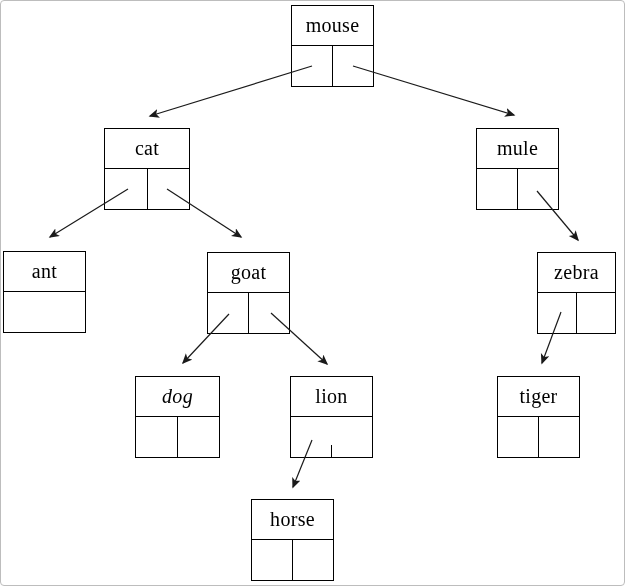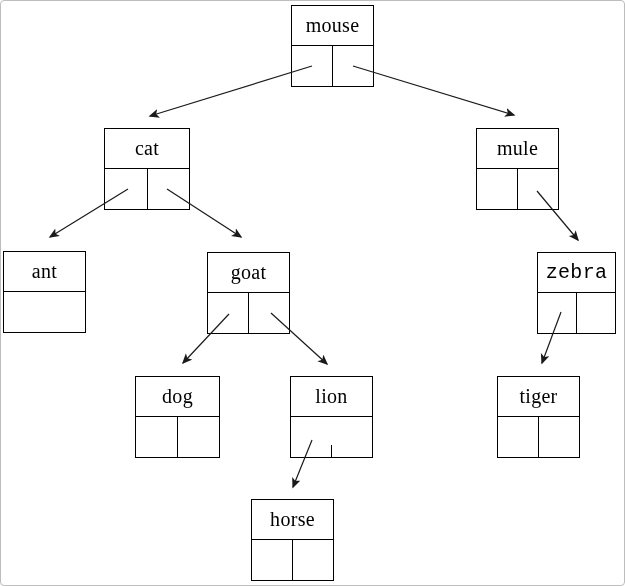--- a/index.html
+++ b/index.html
@@ -94,29 +94,29 @@
   </div>
 
   <div class="node" style="left:207px; top:252px;">
     <div class="label">goat</div>
     <div class="cells">
       <div class="cell left"></div>
       <div class="cell"></div>
     </div>
   </div>
 
-  <div class="node" style="left:537px; top:252px; width:79px;font-family:Liberation Mono, monospace;">
+  <div class="node" style="left:537px; top:252px; width:79px;">
     <div class="label">zebra</div>
     <div class="cells">
       <div class="cell left"></div>
       <div class="cell"></div>
     </div>
   </div>
 
-  <div class="node" style="left:135px; top:376px; width:85px;">
+  <div class="node" style="left:135px; top:376px; width:85px;font-style:italic;">
     <div class="label">dog</div>
     <div class="cells">
       <div class="cell left"></div>
       <div class="cell"></div>
     </div>
   </div>
 
   <div class="node" style="left:290px; top:376px;gap:28px;">
     <div class="label">lion</div>
     <div class="cells">

